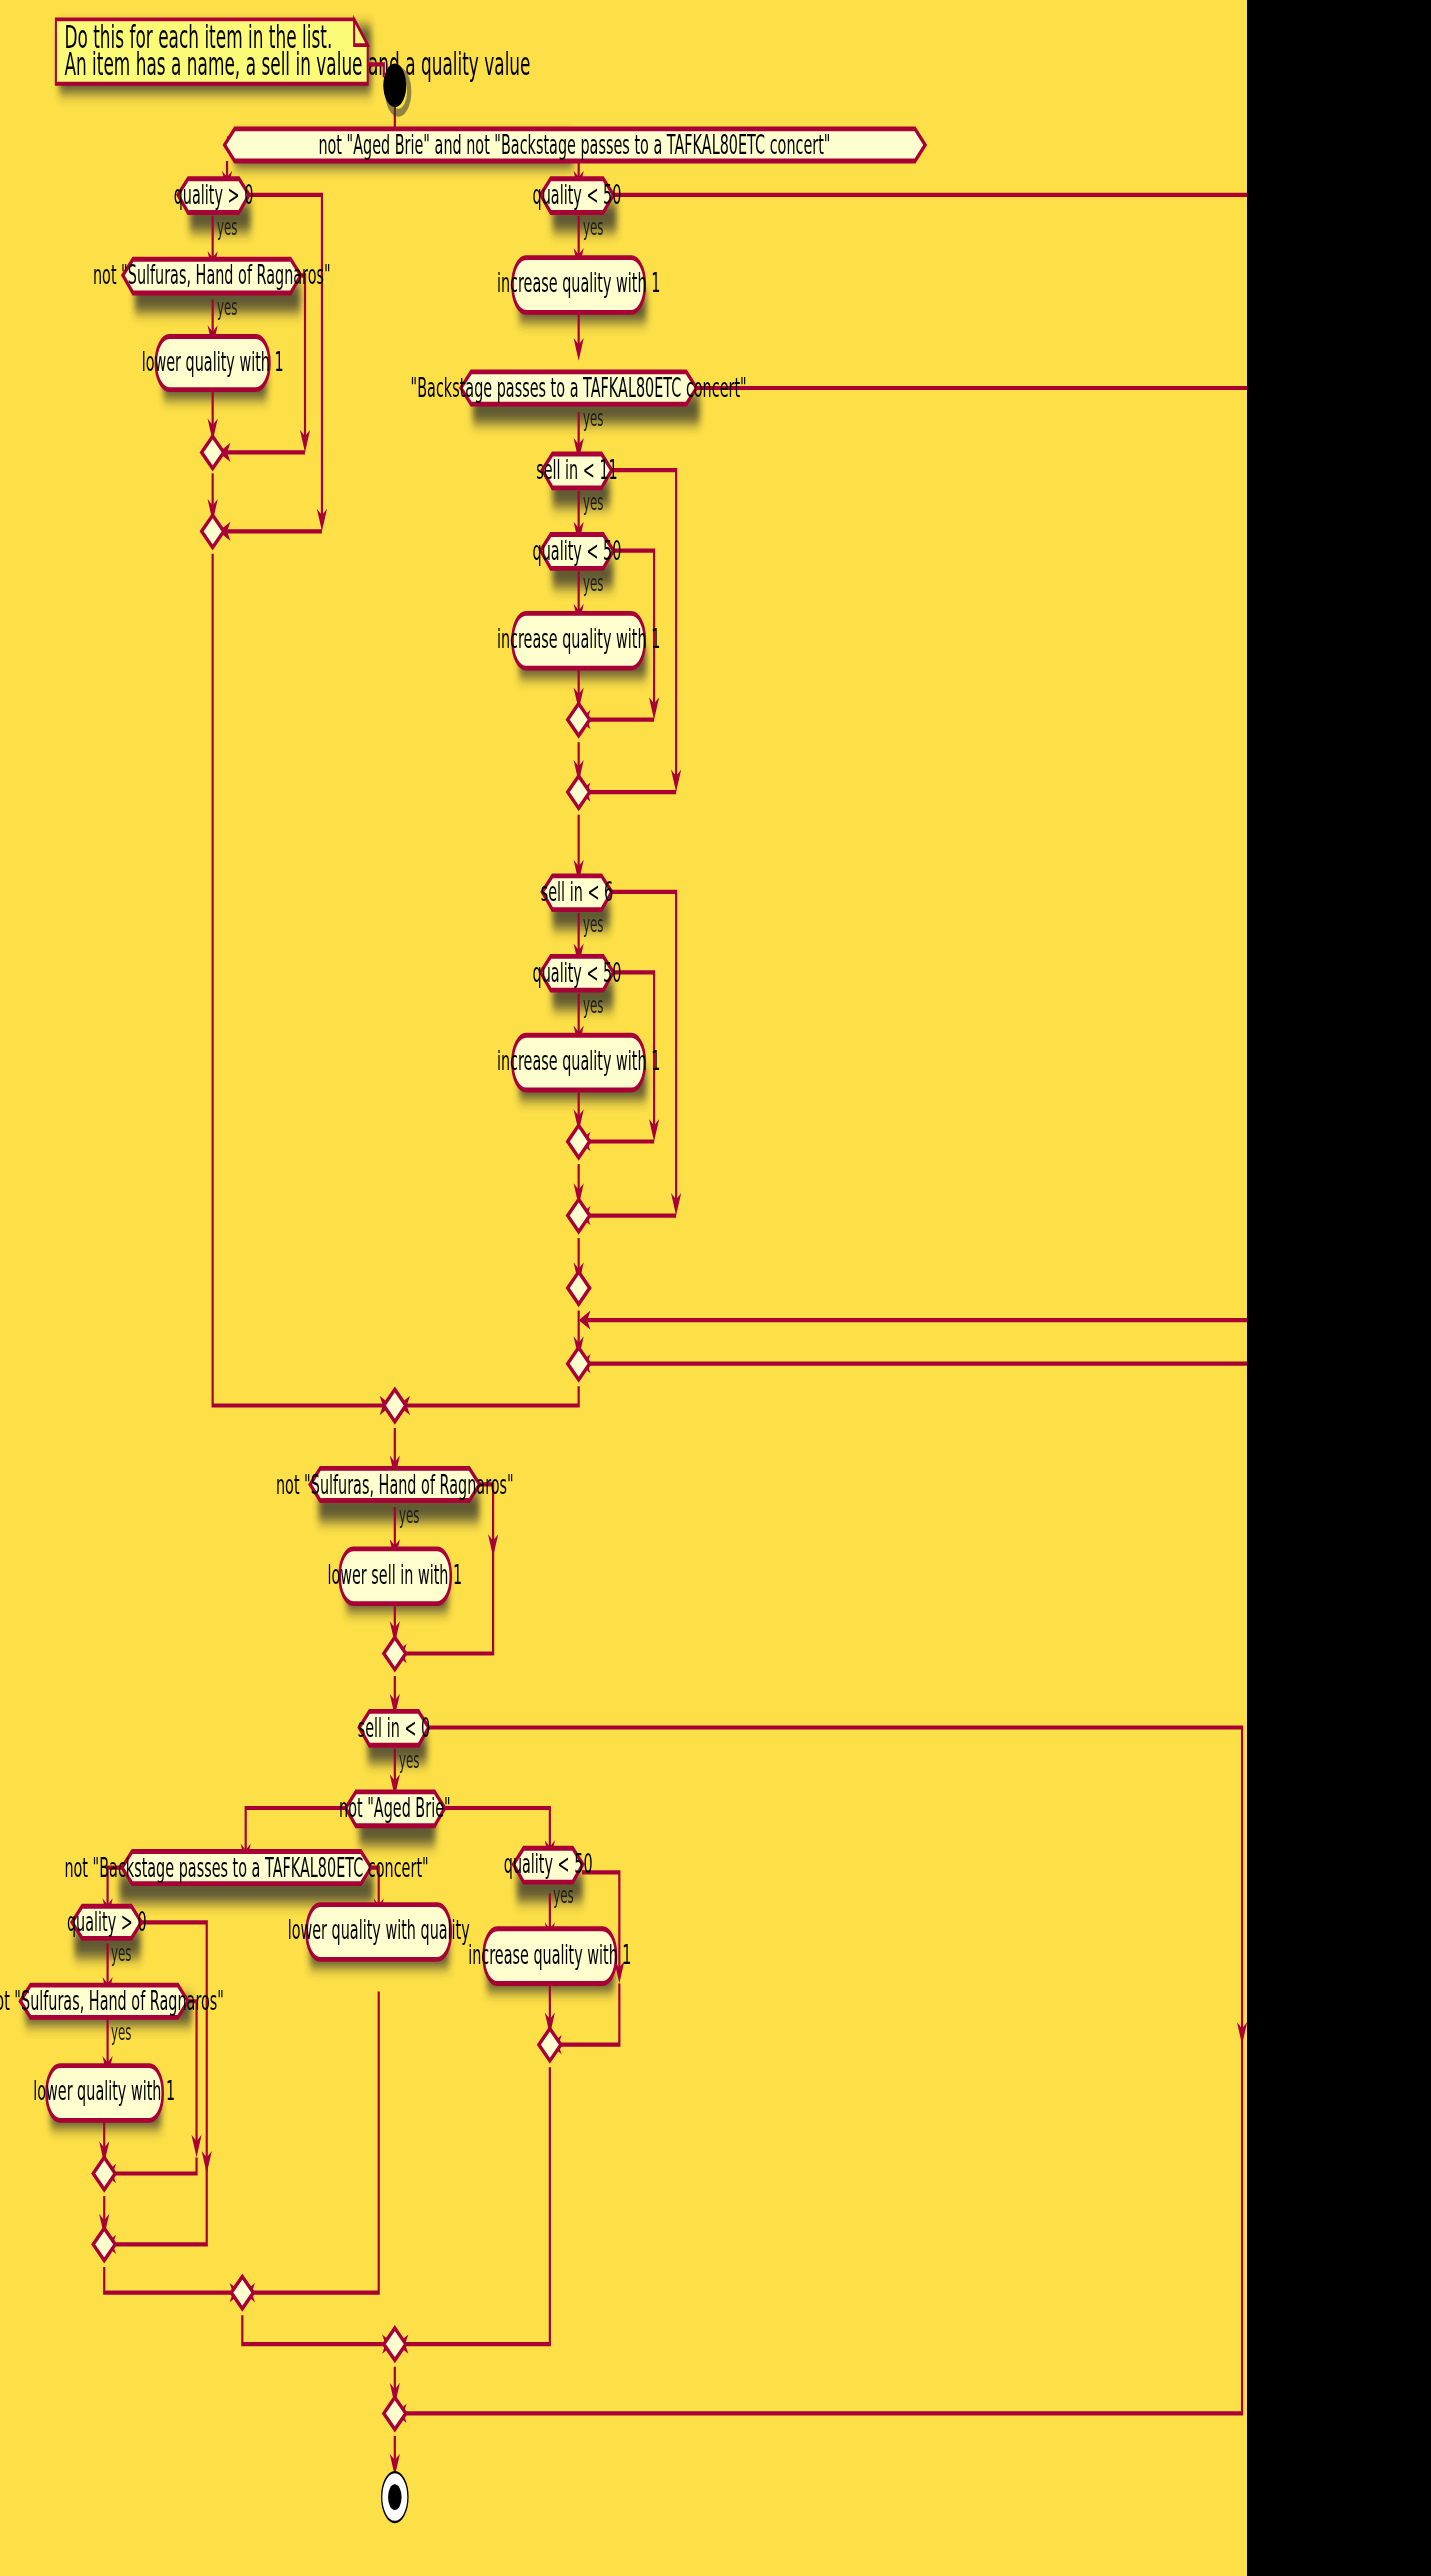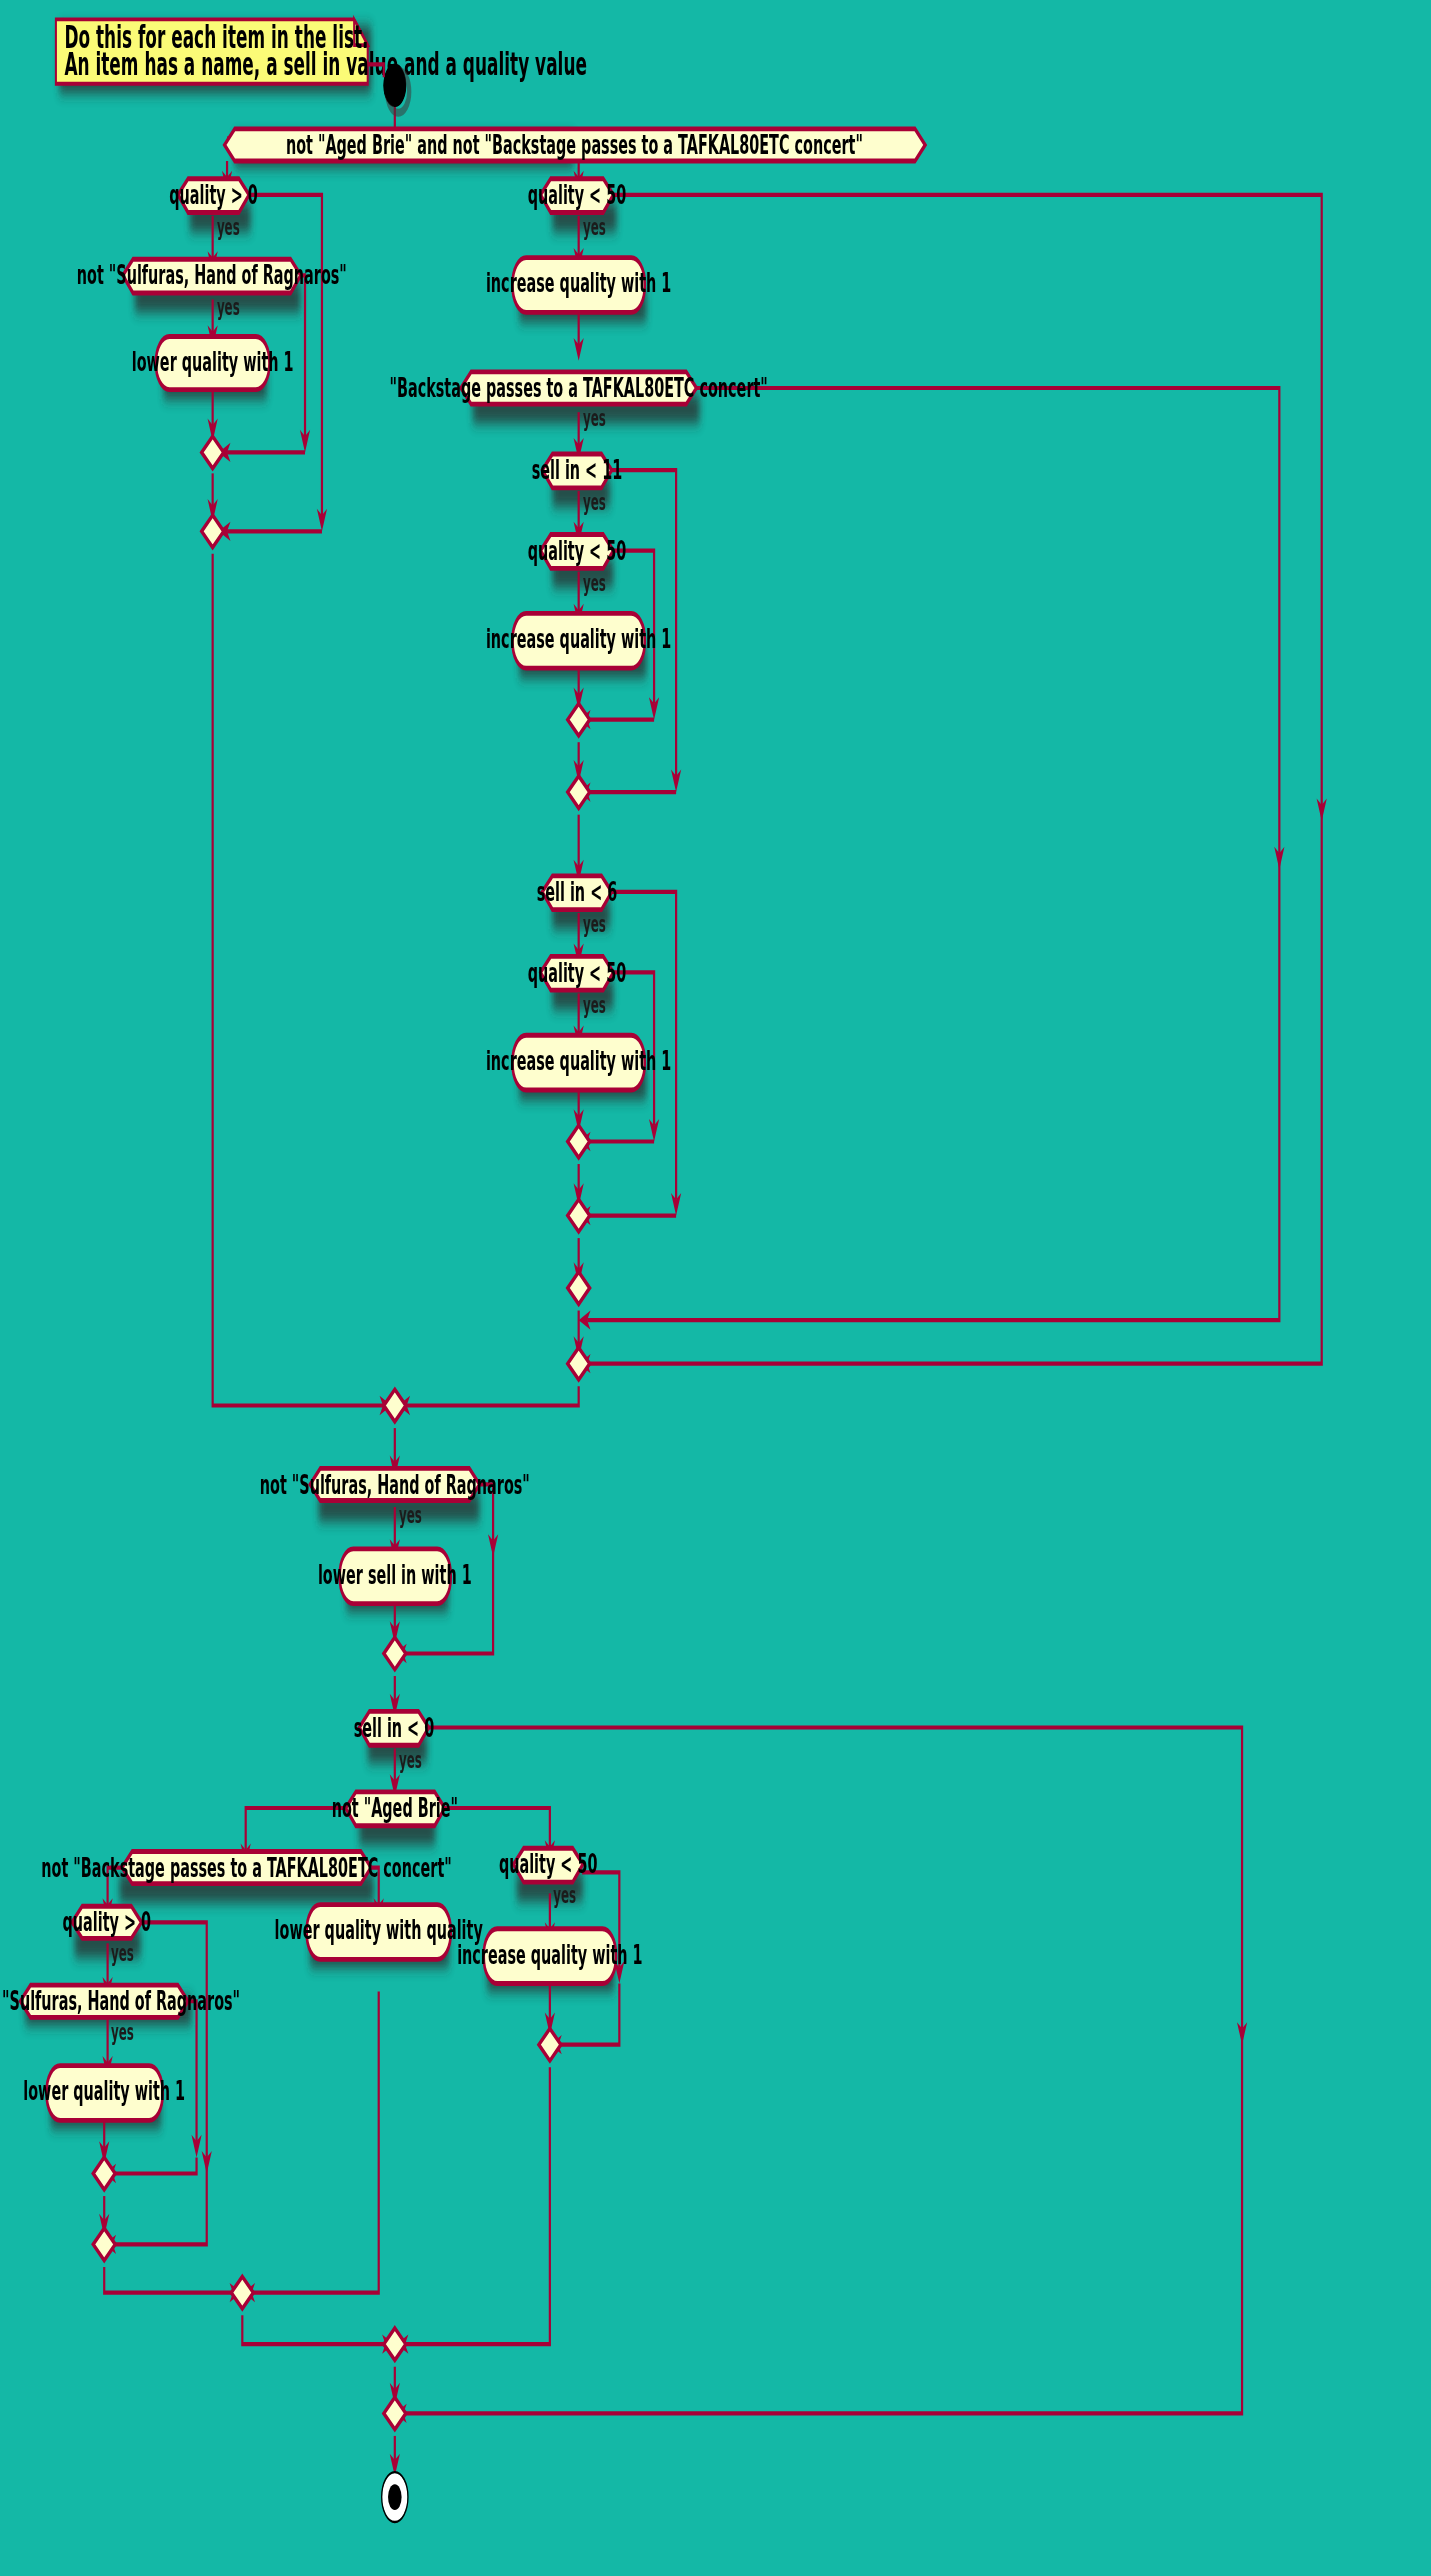--- a/index.html
+++ b/index.html
@@ -2,26 +2,25 @@
 <html style="font-size:13.6px"><head>
 <meta charset="utf-8">
 <style>
   html, body {
     margin: 0;
     padding: 0;
     background: #000000;
   }
   #canvas {
     position: relative;
-    width: 1431px;
+    width: 1247px;
     height: 2576px;
-    background: #14b8a6;
+    background: #fde047;
     overflow: hidden;
     font-family: "DejaVu Sans", sans-serif;
-    font-weight: bold;
   }
   svg.layer {
     position: absolute;
     top: 0;
     left: 0;
     width: 1431px;
     height: 2576px;
   }
   .edge {
     stroke: #A80036;

